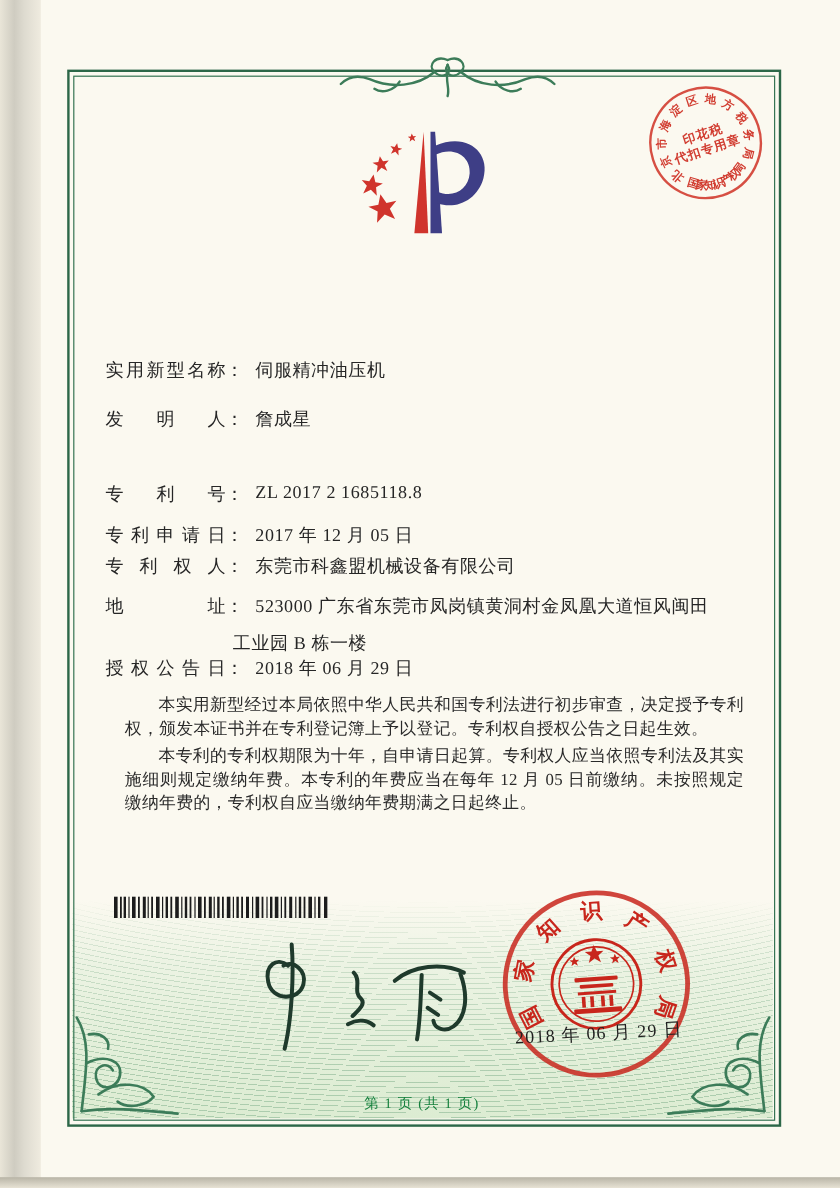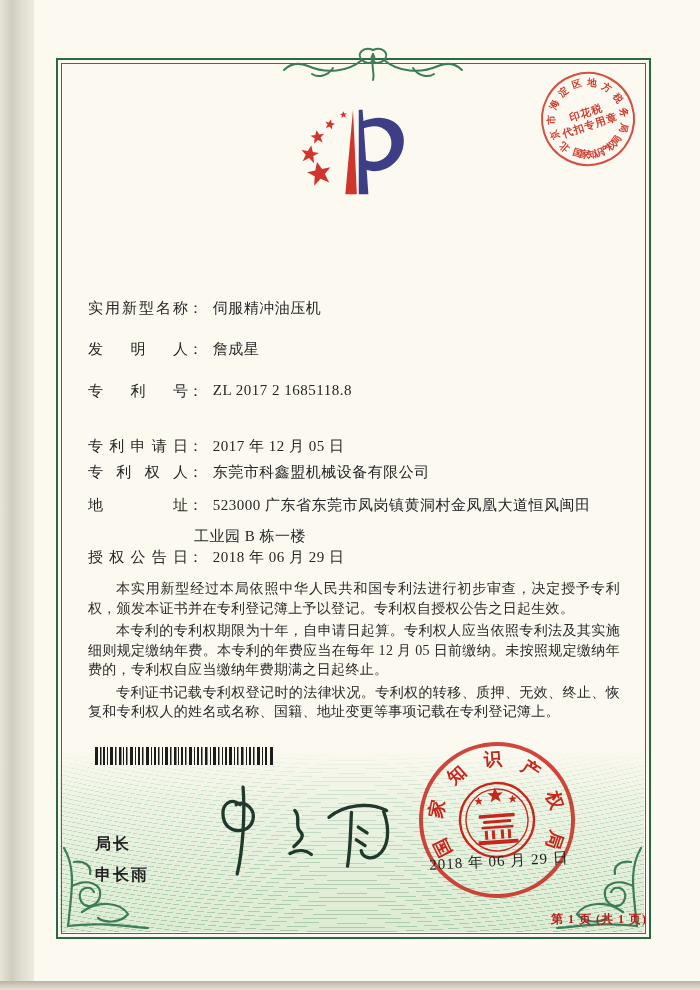--- a/index.html
+++ b/index.html
@@ -31,39 +31,39 @@
     font-size:34px;font-weight:600;letter-spacing:9px;color:#1d1d1d;}
   .frow{position:absolute;left:88px;color:#262626;font-size:15px;white-space:nowrap;}
   .flabel{display:inline-block;width:100px;text-align:justify;text-align-last:justify;vertical-align:top;}
   .fcolon{display:inline-block;vertical-align:top;}
   .fvalue{display:inline-block;margin-left:6px;letter-spacing:.5px;vertical-align:top;}
   .addr2{position:absolute;left:194px;top:527px;font-size:15px;color:#262626;letter-spacing:.5px;}
   .frow2{position:absolute;left:385px;color:#262626;font-size:15px;white-space:nowrap;}
   .frow2 .flabel{width:92px;}
   .body-text{position:absolute;left:88px;top:579px;width:532px;font-size:14px;line-height:19.5px;
     color:#2a2a2a;text-align:justify;}
-  .body-text p{margin:0 0 3px 0;text-indent:2em;letter-spacing:.3px;}
+  .body-text p{margin:0 0 3px 16px;text-indent:2em;letter-spacing:.3px;}
   .barcode{position:absolute;left:95px;top:747px;width:178px;height:18px;}
   .officer{position:absolute;left:95px;top:828px;font-family:"Liberation Sans","DejaVu Sans",sans-serif;
     font-weight:600;color:#222;font-size:16px;letter-spacing:2px;line-height:31px;}
   .signature{position:absolute;left:205px;top:782px;width:205px;height:100px;}
   
   .seal{position:absolute;left:419px;top:742px;width:156px;height:156px;transform:rotate(-4deg);}
   .seal-ring{position:absolute;inset:0;border:4px solid rgba(200,38,28,.85);border-radius:50%;}
   .seal-chars{position:absolute;inset:0;color:#c8261c;font-weight:700;font-family:"Liberation Serif",serif;}
   .seal-emblem{position:absolute;left:38px;top:36px;width:80px;height:84px;}
   .seal-date{position:absolute;left:404px;top:852px;width:190px;text-align:center;
     font-size:15px;color:#1f1f1f;letter-spacing:1px;transform:rotate(-3deg);}
   
   .stamp{position:absolute;left:541px;top:72px;width:94px;height:94px;transform:rotate(-18deg);color:#d13c30;}
   .stamp-ring{position:absolute;inset:0;border:2.5px solid rgba(209,60,48,.9);border-radius:50%;}
   .stamp-center{position:absolute;left:0;top:34px;width:94px;text-align:center;font-weight:700;
     font-size:10.5px;line-height:13px;letter-spacing:1px;}
-  .footer{position:absolute;left:56px;top:911px;width:591px;text-align:right;
-    font-size:12px;color:#b91c1c;letter-spacing:1px;font-weight:bold;}
+  .footer{position:absolute;left:56px;top:911px;width:591px;text-align:center;
+    font-size:12px;color:#15803d;letter-spacing:1px;}
   .arc{position:absolute;inset:0;}
   .arc span{font-weight:700;}
 </style>
 </head>
 <body>
 
 <div class="stage">
   <div class="page"></div>
   <div class="photo-edge-left"></div>
   <div class="photo-edge-bottom"></div>
@@ -124,21 +124,21 @@
 
 
   <div class="frow" style="top:340px">
     <span class="flabel">发明人</span><span class="fcolon">：</span>
     <span class="fvalue">詹成星</span>
   </div>
   <div class="frow" style="top:299px">
     <span class="flabel">实用新型名称</span><span class="fcolon">：</span>
     <span class="fvalue">伺服精冲油压机</span>
   </div>
-  <div class="frow" style="top:382px">
+  <div class="frow" style="top:403px">
     <span class="flabel">专利号</span><span class="fcolon">：</span>
     <span class="fvalue">ZL 2017 2 1685118.8</span>
   </div>
   <div class="frow" style="top:437px">
     <span class="flabel">专利申请日</span><span class="fcolon">：</span>
     <span class="fvalue">2017 年 12 月 05 日</span>
   </div>
   <div class="frow" style="top:463px">
     <span class="flabel">专利权人</span><span class="fcolon">：</span>
     <span class="fvalue">东莞市科鑫盟机械设备有限公司</span>
@@ -149,21 +149,20 @@
   </div>
   <div class="addr2">工业园 B 栋一楼</div>
   <div class="frow" style="top:548px">
     <span class="flabel">授权公告日</span><span class="fcolon">：</span>
     <span class="fvalue">2018 年 06 月 29 日</span>
   </div>
 
   <div class="body-text">
     <p>本实用新型经过本局依照中华人民共和国专利法进行初步审查，决定授予专利权，颁发本证书并在专利登记簿上予以登记。专利权自授权公告之日起生效。</p>
     <p>本专利的专利权期限为十年，自申请日起算。专利权人应当依照专利法及其实施细则规定缴纳年费。本专利的年费应当在每年 12 月 05 日前缴纳。未按照规定缴纳年费的，专利权自应当缴纳年费期满之日起终止。</p>
-    <p>专利证书记载专利权登记时的法律状况。专利权的转移、质押、无效、终止、恢复和专利权人的姓名或名称、国籍、地址变更等事项记载在专利登记簿上。</p>
   </div>
 
   <svg class="barcode" viewBox="0 0 178 18" preserveAspectRatio="none">
     <g fill="#1c1c1c">
       <rect x="0" width="3" height="18"></rect>
         <rect x="5" width="1.5" height="18"></rect>
         <rect x="8" width="2" height="18"></rect>
       <rect x="12" width="1" height="18"></rect>
         <rect x="15" width="3" height="18"></rect>
         <rect x="20" width="1.5" height="18"></rect>
@@ -202,24 +201,20 @@
         <rect x="151" width="1" height="18"></rect>
       <rect x="154" width="2" height="18"></rect>
         <rect x="158" width="1.5" height="18"></rect>
         <rect x="162" width="3" height="18"></rect>
       <rect x="167" width="1" height="18"></rect>
         <rect x="170" width="2" height="18"></rect>
         <rect x="175" width="3" height="18"></rect>
     </g>
   </svg>
 
-  <div class="officer">
-    <div>局长</div>
-    <div>申长雨</div>
-  </div>
 
   <svg class="signature" viewBox="0 0 210 100">
     <g fill="none" stroke="#1f3a2c" stroke-width="3.4" stroke-linecap="round">
       <path d="M36,22 C26,14 16,22 19,36 C22,52 45,53 49,38 C52,26 40,17 32,22"></path>
       <path d="M39,4 C41,30 39,68 33,93"></path>
       <path d="M92,28 C99,35 91,44 98,50 C103,55 95,61 91,65"></path>
       <path d="M87,72 C96,67 104,69 109,73"></path>
       <path d="M127,35 C142,22 168,19 186,28"></path>
       <path d="M150,30 C149,50 149,68 146,85"></path>
       <path d="M183,29 C190,48 188,66 177,74 C170,79 161,76 160,69"></path>

